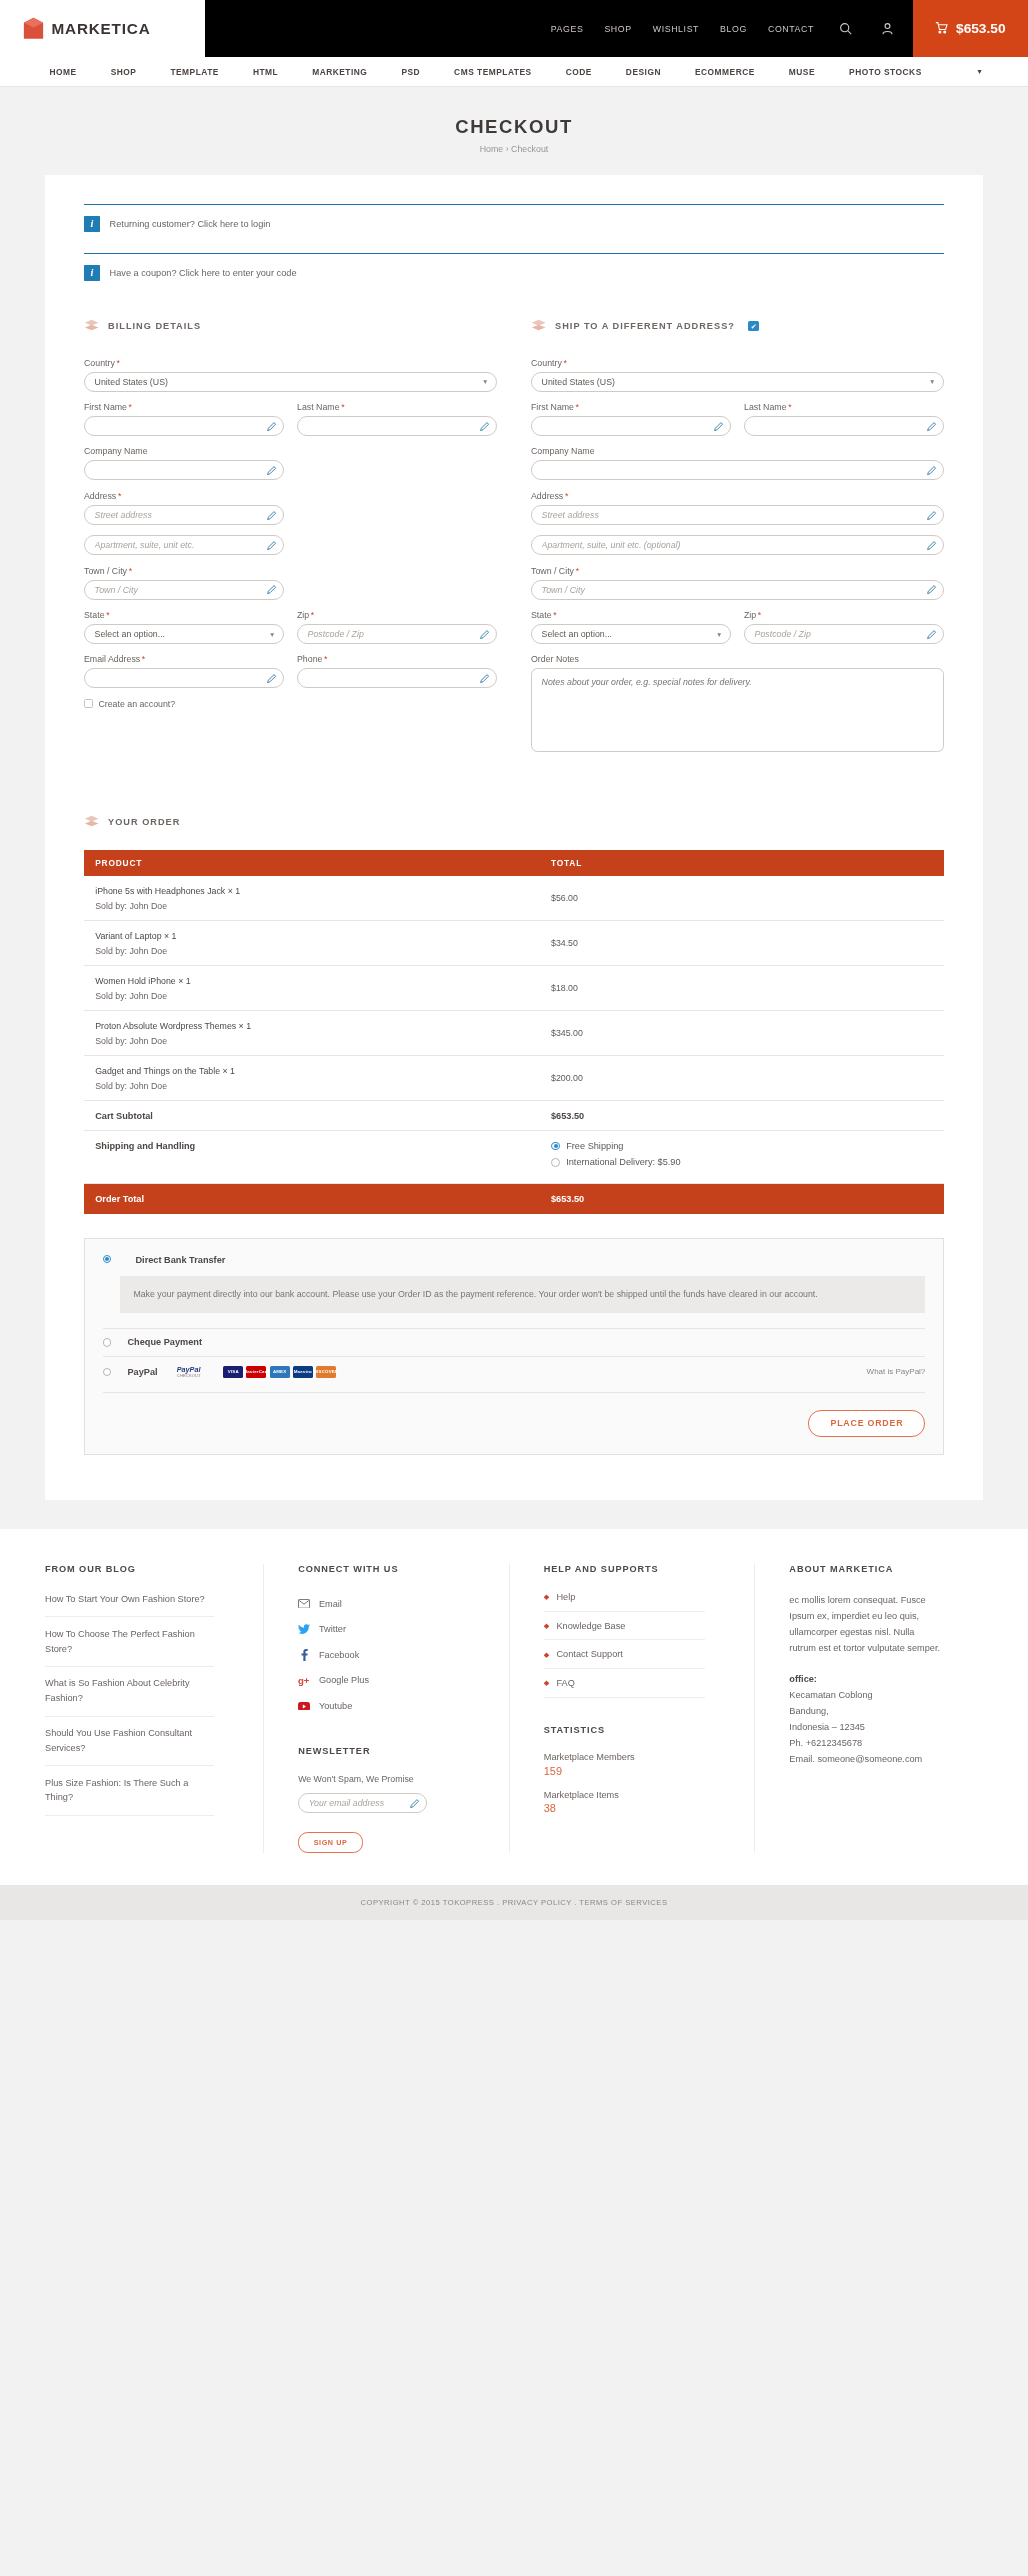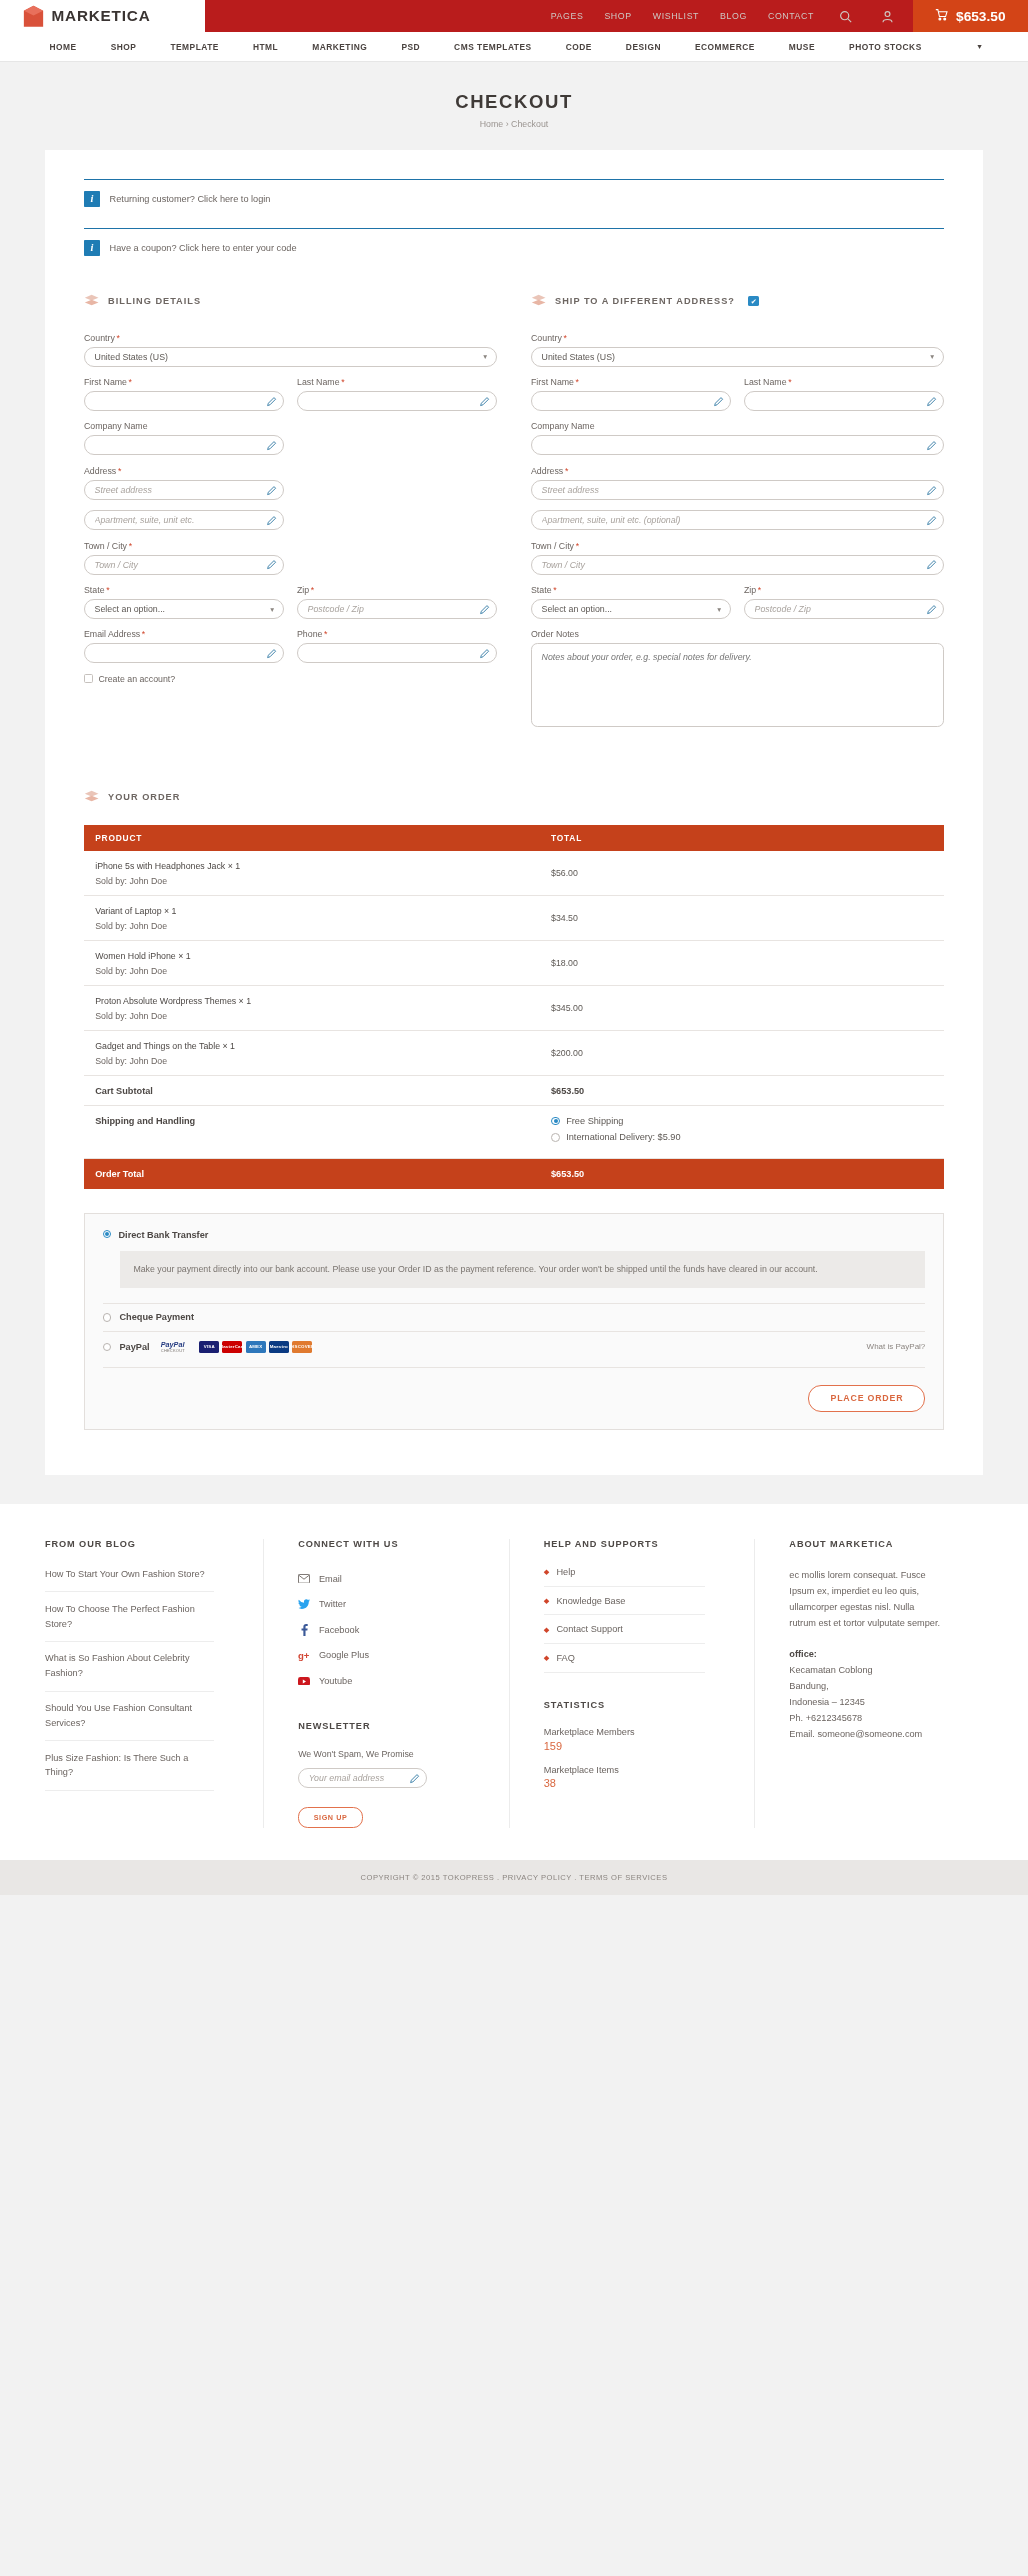--- a/index.html
+++ b/index.html
@@ -7,21 +7,21 @@
   body {
     width:1028px;
     background:#f2f2f2;
     font-family:"Liberation Sans", sans-serif;
     color:#555;
     font-size:10.4px;
   }
   .page { width:1028px; position:relative; }
 
   
-  .topbar { height:32px; background:#b91c1c; display:flex; align-items:stretch; }
+  .topbar { height:57px; background:#000000; display:flex; align-items:stretch; }
   .logo-box {
     width:205px; background:#fff; display:flex; align-items:center; gap:8px;
     padding-left:22.5px;
   }
   .logo-mark { width:21px; height:22.5px; position:relative; }
   .logo-mark svg { display:block; }
   .logo-text { font-size:15.3px; font-weight:bold; color:#3a3432; letter-spacing:0.8px; }
   .top-nav { flex:1; display:flex; align-items:center; justify-content:flex-end; gap:21px; padding-right:14.5px; }
   .top-nav a { color:#cfc8c4; font-size:8.8px; letter-spacing:0.6px; text-decoration:none; }
   .top-icon { width:21px; height:21px; display:flex; align-items:center; justify-content:center; color:#cfc8c4; }
@@ -131,26 +131,26 @@
   .radio.on::after {
     content:""; position:absolute; left:1.6px; top:1.6px; width:4px; height:4px;
     border-radius:50%; background:#2a8ac4;
   }
   tr.ordertotal td { background:#c5411b; color:#fff; font-weight:bold; font-size:9.2px; border-bottom:none; }
 
   
   .payment {
     margin-top:24px; border:0.8px solid #e3dfdc; background:#fafafa; padding:16px 17.7px 17.7px;
   }
-  .pay-opt { display:flex; gap:7px; font-size:9.2px; color:#4d4845; font-weight:bold; }
+  .pay-opt { display:flex; gap:24px; font-size:9.2px; color:#4d4845; font-weight:bold; }
   .pay-desc {
     background:#eceae8; color:#7a746f; font-size:8.8px; line-height:1.7;
     padding:11.2px 13px; margin:11.2px 0 14.5px 17.7px;
   }
-  .pay-row { display:flex; align-items:center; gap:8px; padding:8.8px 0; border-top:0.8px solid #e8e4e1; }
+  .pay-row { display:flex; align-items:center; gap:16px; padding:8.8px 0; border-top:0.8px solid #e8e4e1; }
   .pay-row .lbl { font-size:9.2px; color:#4d4845; font-weight:bold; }
   .cards { display:flex; align-items:center; gap:3.2px; margin-left:6.4px; }
   .card-chip {
     width:20px; height:12px; border-radius:1.6px; color:#fff; font-size:4.4px;
     display:flex; align-items:center; justify-content:center; font-weight:bold; letter-spacing:0.2px;
   }
   .paypal-logo { display:flex; flex-direction:column; line-height:1; margin-left:3.2px; }
   .paypal-logo .p1 { font-size:7.2px; font-weight:bold; color:#253b80; font-style:italic; }
   .paypal-logo .p2 { font-size:4px; color:#7a746f; letter-spacing:0.2px; }
   .whatis { margin-left:auto; font-size:8px; color:#8b8580; }

